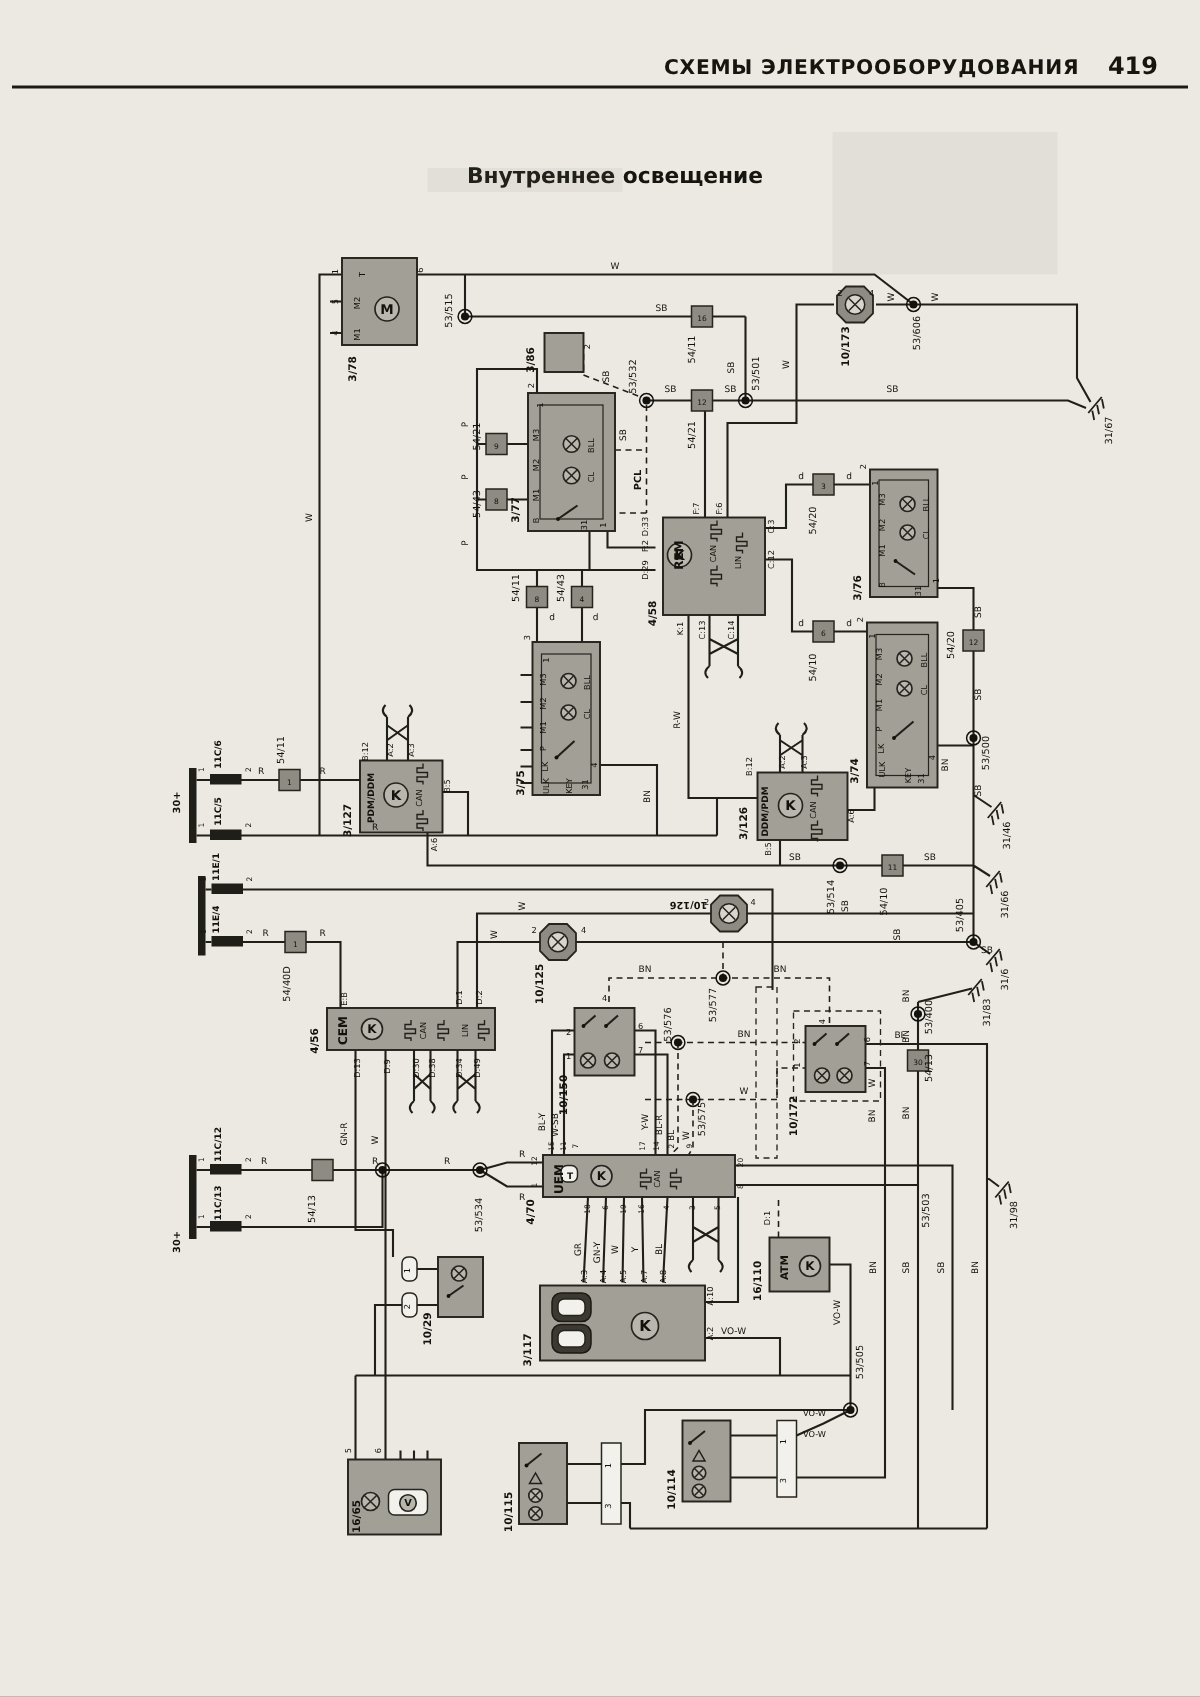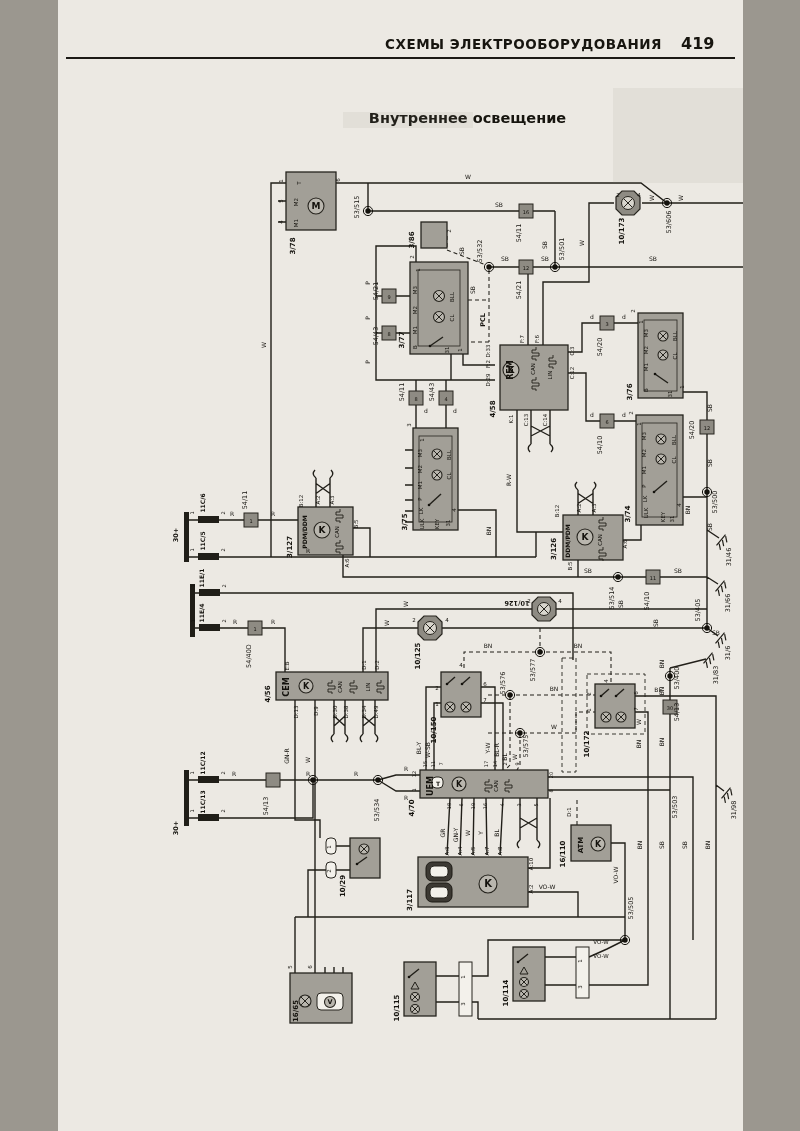--- a/index.html
+++ b/index.html
@@ -1,16 +1,16 @@
 <!DOCTYPE html>
 <html><head>
 <meta charset="utf-8">
 <style>
   html,body{margin:0;padding:0;background:#9b978f;}
-  #page{position:relative;width:685px;height:1131px;margin:0 auto;background:#ece9e3;
+  #page{position:relative;width:800px;height:1131px;margin:0 auto;background:#ece9e3;
         font-family:"DejaVu Sans",sans-serif;overflow:hidden;}
   #hdr{position:absolute;top:34px;right:28px;text-align:right;color:#17150f;white-space:nowrap;}
   #hdr .ht{font-weight:bold;font-size:13.5px;letter-spacing:.5px;}
   #hdr .hp{font-weight:bold;font-size:16px;margin-left:14px;}
   #rule{position:absolute;top:57px;left:8px;right:8px;height:2px;background:#1c1a15;}
   #dtitle{position:absolute;top:110px;left:0;width:820px;text-align:center;font-weight:bold;
           font-size:14.5px;color:#17150f;}
   svg{position:absolute;left:0;top:0;}
   .wire{fill:none;stroke:#211f19;stroke-width:1.4;}
   .dashed{fill:none;stroke:#211f19;stroke-width:1.05;stroke-dasharray:4 3;}

